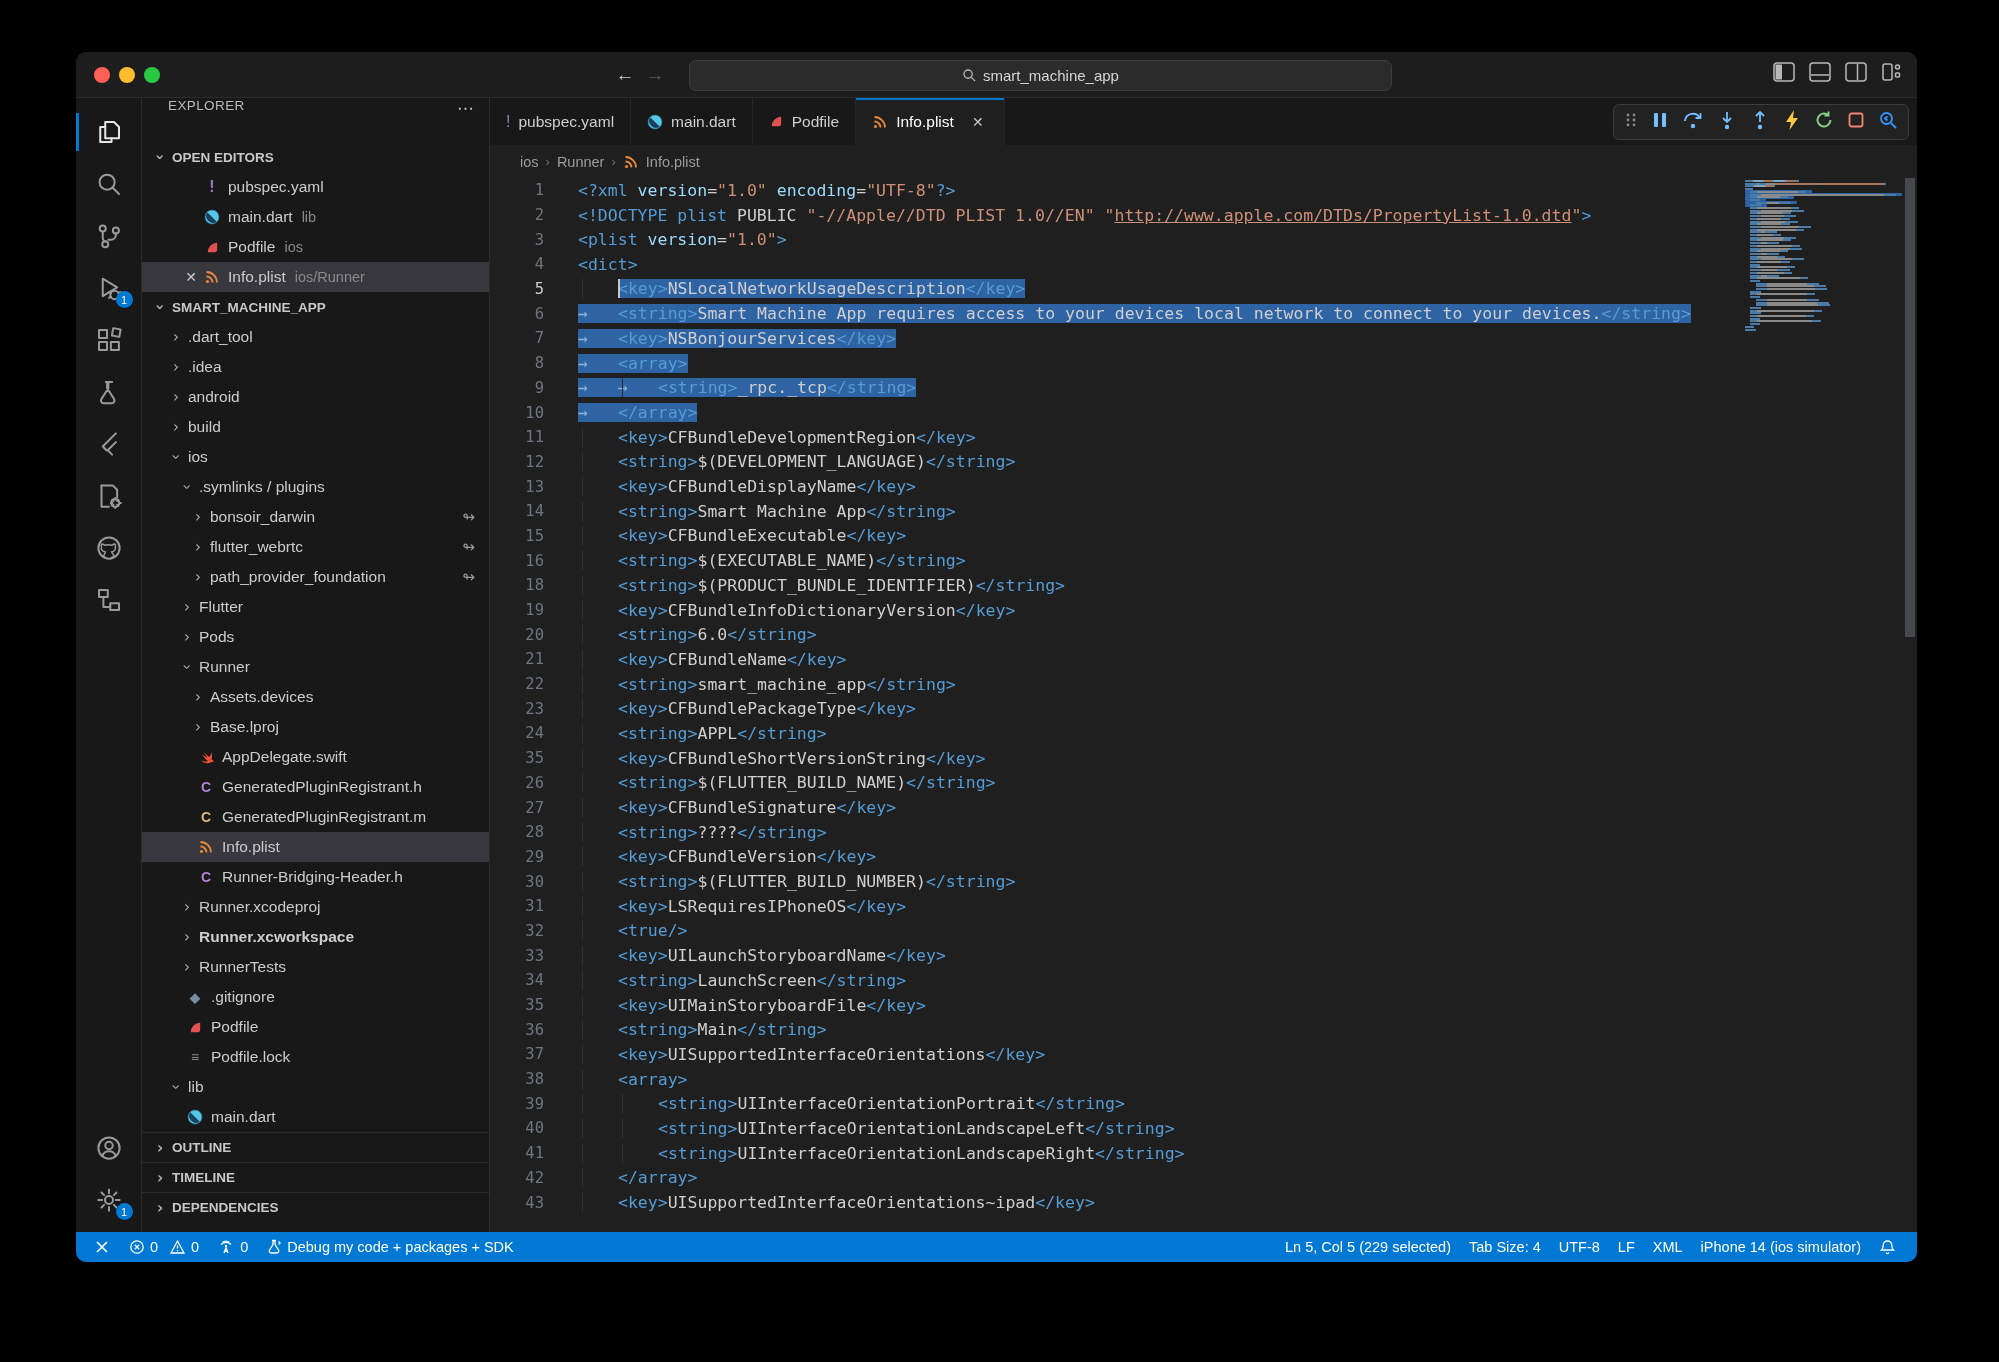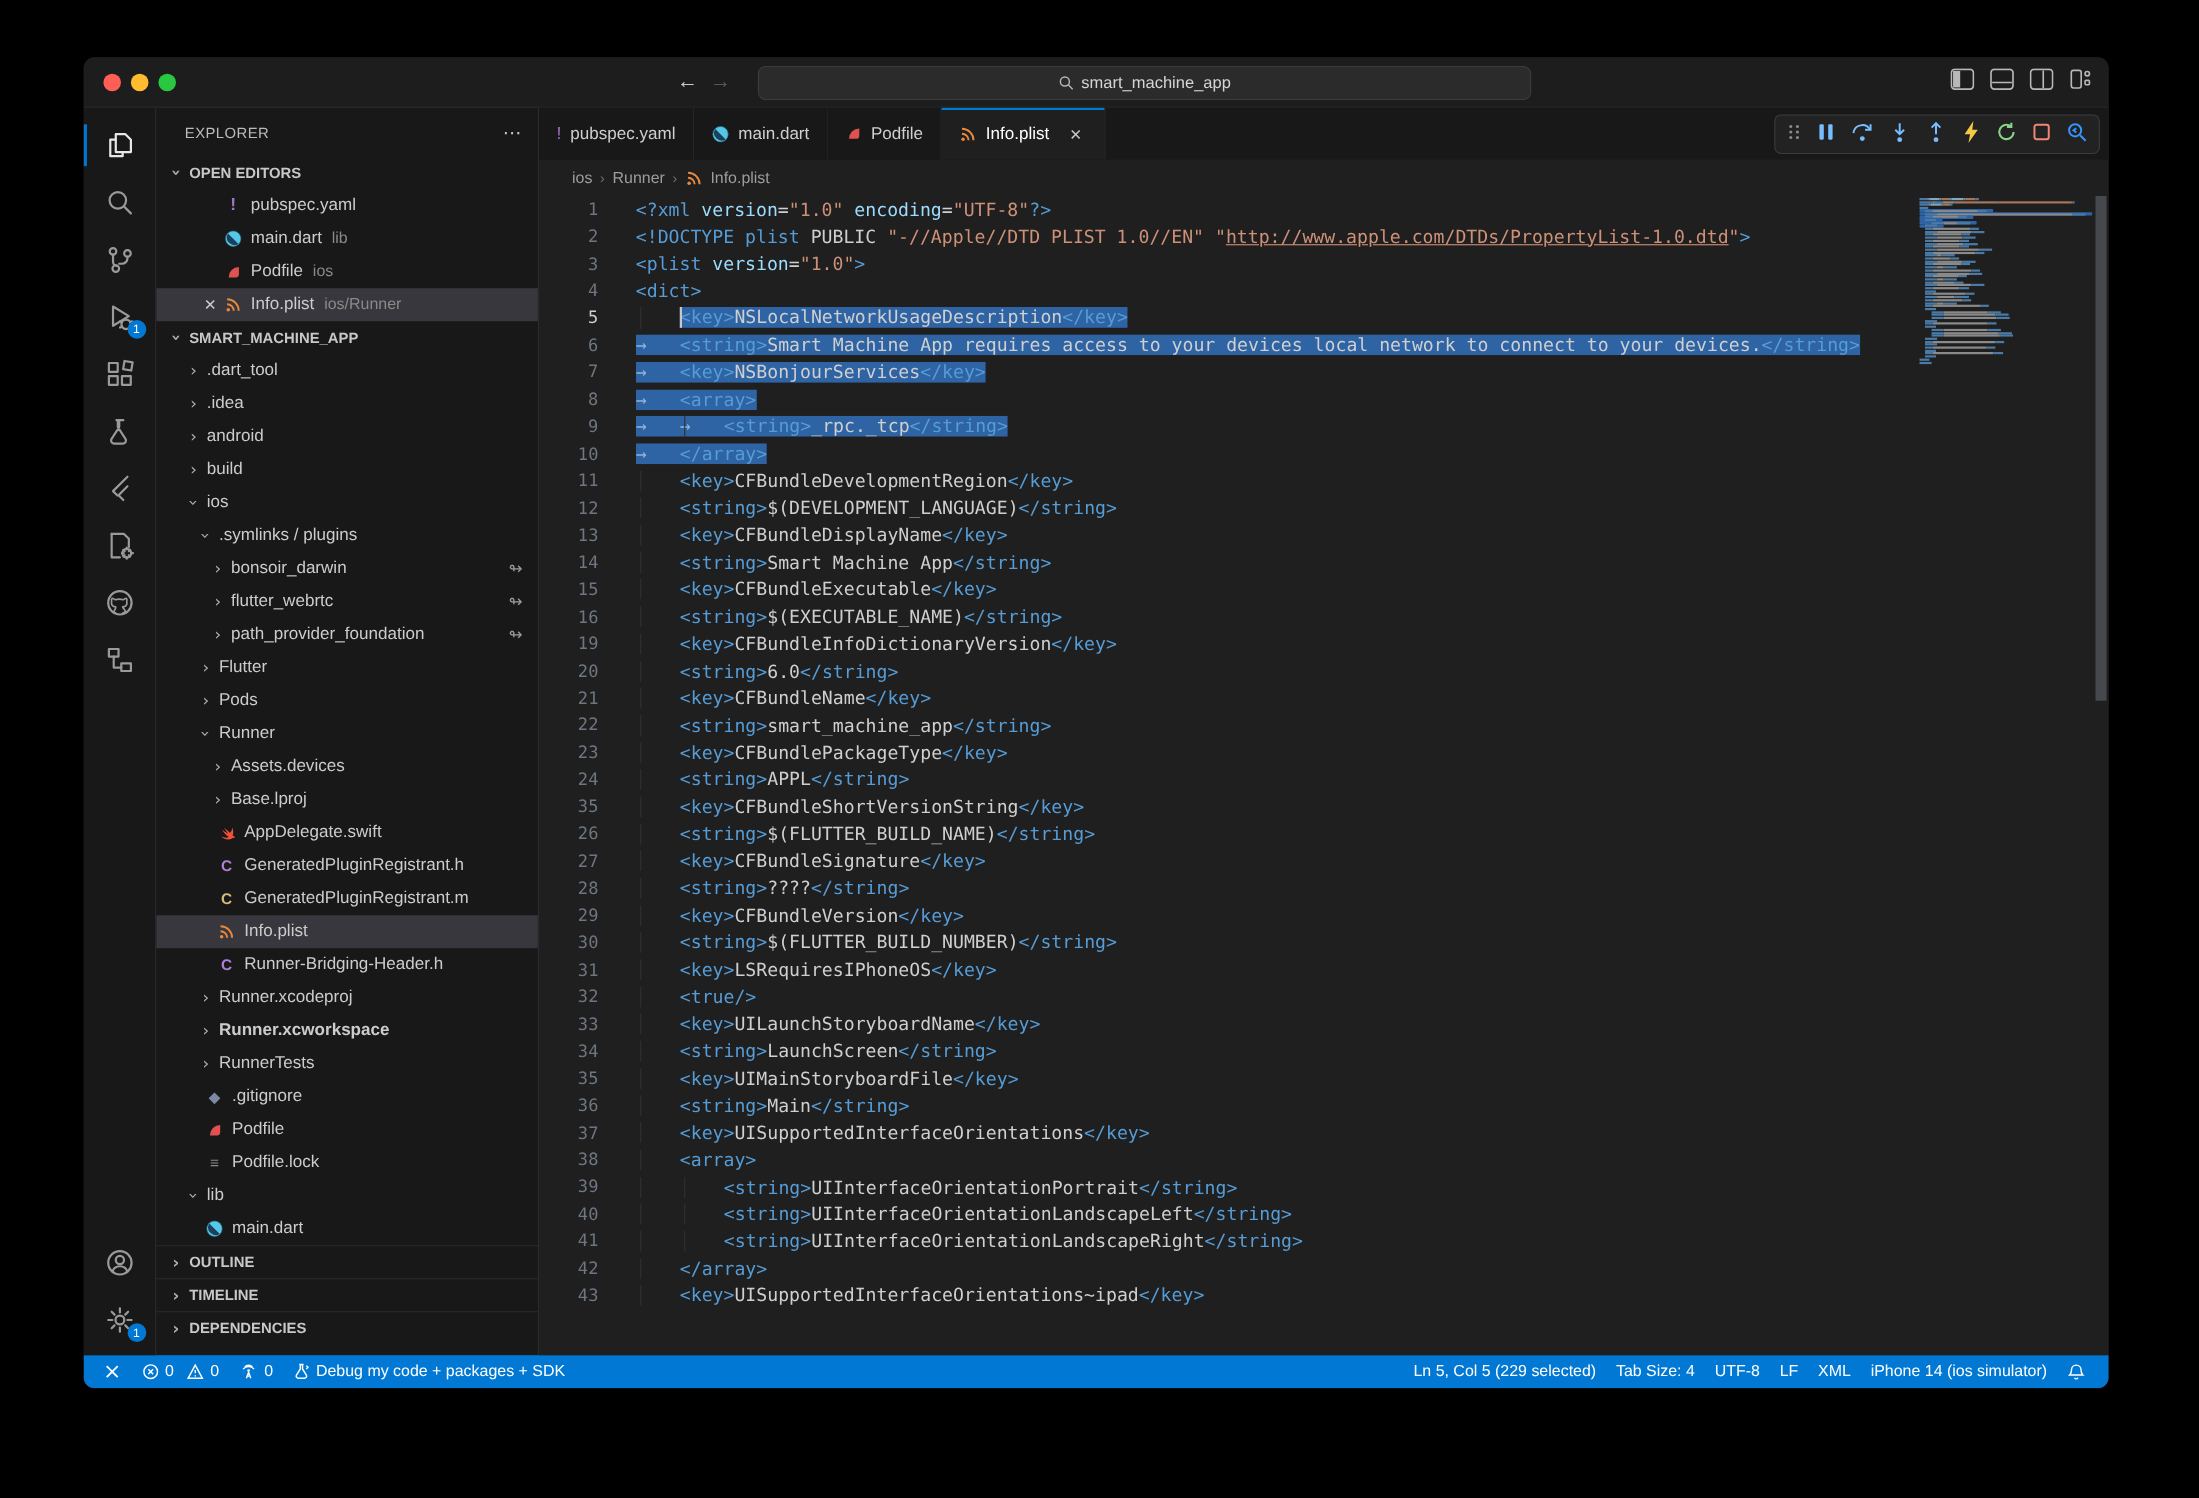--- a/index.html
+++ b/index.html
@@ -16,21 +16,21 @@
   
   #main{flex:1;display:flex;min-height:0;}
   #activitybar{width:66px;background:#181818;border-right:1px solid #2b2b2b;position:relative;display:flex;flex-direction:column;align-items:center;padding-top:8px;}
   .ab-item{position:relative;width:66px;height:52px;display:flex;align-items:center;justify-content:center;color:#9a9a9a;}
   .ab-item.active{color:#e7e7e7;}
   .ab-item.active::before{content:"";position:absolute;left:0;top:7px;bottom:7px;width:3px;background:#0078d4;}
   .ab-badge{position:absolute;right:9px;bottom:6px;min-width:17px;height:17px;border-radius:9px;background:#0078d4;color:#fff;font-size:11px;display:flex;align-items:center;justify-content:center;padding:0 3px;}
   #ab-bottom{margin-top:auto;padding-bottom:6px;}
   
   #sidebar{width:348px;background:#181818;border-right:1px solid #2b2b2b;display:flex;flex-direction:column;overflow:hidden;font-size:15.5px;color:#cccccc;}
-  #sidebar-header{height:44px;display:flex;align-items:center;padding:0 14px 0 26px;color:#bbbbbb;font-size:13.5px;letter-spacing:.4px;flex:0 0 44px;}
+  #sidebar-header{height:44px;display:flex;align-items:flex-start;padding:0 14px 0 26px;color:#bbbbbb;font-size:13.5px;letter-spacing:.4px;flex:0 0 44px;}
   #sidebar-header .dots{margin-left:auto;color:#c5c5c5;font-size:17px;letter-spacing:1px;}
   .row{height:30px;display:flex;align-items:center;flex:0 0 30px;position:relative;white-space:nowrap;}
   .row.selected{background:#37373d;}
   .sec-header{font-weight:bold;font-size:13.5px;color:#c8c8c8;}
   .sec-header.bordered{border-top:1px solid #2b2b2b;}
   .chev{display:inline-block;width:16px;text-align:center;color:#b0b0b0;font-size:15px;flex:0 0 16px;font-family:"DejaVu Sans",sans-serif;}
   .chev.open{transform:rotate(90deg);}
   .ficon{display:inline-flex;width:20px;justify-content:center;align-items:center;flex:0 0 20px;margin-right:6px;font-weight:bold;}
   .detail{color:#8a8a8a;margin-left:9px;font-size:14.5px;}
   .close-x{width:22px;text-align:center;color:#cccccc;font-size:14px;flex:0 0 22px;}
@@ -543,20 +543,21 @@
             <div class="code-line"><span class="ln">7</span><span class="lc"><span><span class="sel"><span class="tabarrow">→</span><span class="sg-tag">&lt;key&gt;</span><span class="sg-txt">NSBonjourServices</span><span class="sg-tag">&lt;/key&gt;</span></span></span></span></div>
             <div class="code-line"><span class="ln">8</span><span class="lc"><span><span class="sel"><span class="tabarrow">→</span><span class="sg-tag">&lt;array&gt;</span></span></span></span></div>
             <div class="code-line"><span class="ln">9</span><span class="lc"><span class="guide" style="left: 44px;"></span><span><span class="sel"><span class="tabarrow">→</span><span class="tabarrow">→</span><span class="sg-tag">&lt;string&gt;</span><span class="sg-txt">_rpc._tcp</span><span class="sg-tag">&lt;/string&gt;</span></span></span></span></div>
             <div class="code-line"><span class="ln">10</span><span class="lc"><span><span class="sel"><span class="tabarrow">→</span><span class="sg-tag">&lt;/array&gt;</span></span></span></span></div>
             <div class="code-line"><span class="ln">11</span><span class="lc"><span class="guide" style="left: 4px;"></span><span><span class="tabchar"> </span><span class="sg-tag">&lt;key&gt;</span><span class="sg-txt">CFBundleDevelopmentRegion</span><span class="sg-tag">&lt;/key&gt;</span></span></span></div>
             <div class="code-line"><span class="ln">12</span><span class="lc"><span class="guide" style="left: 4px;"></span><span><span class="tabchar"> </span><span class="sg-tag">&lt;string&gt;</span><span class="sg-txt">$(DEVELOPMENT_LANGUAGE)</span><span class="sg-tag">&lt;/string&gt;</span></span></span></div>
             <div class="code-line"><span class="ln">13</span><span class="lc"><span class="guide" style="left: 4px;"></span><span><span class="tabchar"> </span><span class="sg-tag">&lt;key&gt;</span><span class="sg-txt">CFBundleDisplayName</span><span class="sg-tag">&lt;/key&gt;</span></span></span></div>
             <div class="code-line"><span class="ln">14</span><span class="lc"><span class="guide" style="left: 4px;"></span><span><span class="tabchar"> </span><span class="sg-tag">&lt;string&gt;</span><span class="sg-txt">Smart Machine App</span><span class="sg-tag">&lt;/string&gt;</span></span></span></div>
             <div class="code-line"><span class="ln">15</span><span class="lc"><span class="guide" style="left: 4px;"></span><span><span class="tabchar"> </span><span class="sg-tag">&lt;key&gt;</span><span class="sg-txt">CFBundleExecutable</span><span class="sg-tag">&lt;/key&gt;</span></span></span></div>
             <div class="code-line"><span class="ln">16</span><span class="lc"><span class="guide" style="left: 4px;"></span><span><span class="tabchar"> </span><span class="sg-tag">&lt;string&gt;</span><span class="sg-txt">$(EXECUTABLE_NAME)</span><span class="sg-tag">&lt;/string&gt;</span></span></span></div>
+            <div class="code-line"><span class="ln">18</span><span class="lc"><span class="guide" style="left: 4px;"></span><span><span class="tabchar"> </span><span class="sg-tag">&lt;string&gt;</span><span class="sg-txt">$(PRODUCT_BUNDLE_IDENTIFIER)</span><span class="sg-tag">&lt;/string&gt;</span></span></span></div>
             <div class="code-line"><span class="ln">19</span><span class="lc"><span class="guide" style="left: 4px;"></span><span><span class="tabchar"> </span><span class="sg-tag">&lt;key&gt;</span><span class="sg-txt">CFBundleInfoDictionaryVersion</span><span class="sg-tag">&lt;/key&gt;</span></span></span></div>
             <div class="code-line"><span class="ln">20</span><span class="lc"><span class="guide" style="left: 4px;"></span><span><span class="tabchar"> </span><span class="sg-tag">&lt;string&gt;</span><span class="sg-txt">6.0</span><span class="sg-tag">&lt;/string&gt;</span></span></span></div>
             <div class="code-line"><span class="ln">21</span><span class="lc"><span class="guide" style="left: 4px;"></span><span><span class="tabchar"> </span><span class="sg-tag">&lt;key&gt;</span><span class="sg-txt">CFBundleName</span><span class="sg-tag">&lt;/key&gt;</span></span></span></div>
             <div class="code-line"><span class="ln">22</span><span class="lc"><span class="guide" style="left: 4px;"></span><span><span class="tabchar"> </span><span class="sg-tag">&lt;string&gt;</span><span class="sg-txt">smart_machine_app</span><span class="sg-tag">&lt;/string&gt;</span></span></span></div>
             <div class="code-line"><span class="ln">23</span><span class="lc"><span class="guide" style="left: 4px;"></span><span><span class="tabchar"> </span><span class="sg-tag">&lt;key&gt;</span><span class="sg-txt">CFBundlePackageType</span><span class="sg-tag">&lt;/key&gt;</span></span></span></div>
             <div class="code-line"><span class="ln">24</span><span class="lc"><span class="guide" style="left: 4px;"></span><span><span class="tabchar"> </span><span class="sg-tag">&lt;string&gt;</span><span class="sg-txt">APPL</span><span class="sg-tag">&lt;/string&gt;</span></span></span></div>
             <div class="code-line"><span class="ln">35</span><span class="lc"><span class="guide" style="left: 4px;"></span><span><span class="tabchar"> </span><span class="sg-tag">&lt;key&gt;</span><span class="sg-txt">CFBundleShortVersionString</span><span class="sg-tag">&lt;/key&gt;</span></span></span></div>
             <div class="code-line"><span class="ln">26</span><span class="lc"><span class="guide" style="left: 4px;"></span><span><span class="tabchar"> </span><span class="sg-tag">&lt;string&gt;</span><span class="sg-txt">$(FLUTTER_BUILD_NAME)</span><span class="sg-tag">&lt;/string&gt;</span></span></span></div>
             <div class="code-line"><span class="ln">27</span><span class="lc"><span class="guide" style="left: 4px;"></span><span><span class="tabchar"> </span><span class="sg-tag">&lt;key&gt;</span><span class="sg-txt">CFBundleSignature</span><span class="sg-tag">&lt;/key&gt;</span></span></span></div>
             <div class="code-line"><span class="ln">28</span><span class="lc"><span class="guide" style="left: 4px;"></span><span><span class="tabchar"> </span><span class="sg-tag">&lt;string&gt;</span><span class="sg-txt">????</span><span class="sg-tag">&lt;/string&gt;</span></span></span></div>

